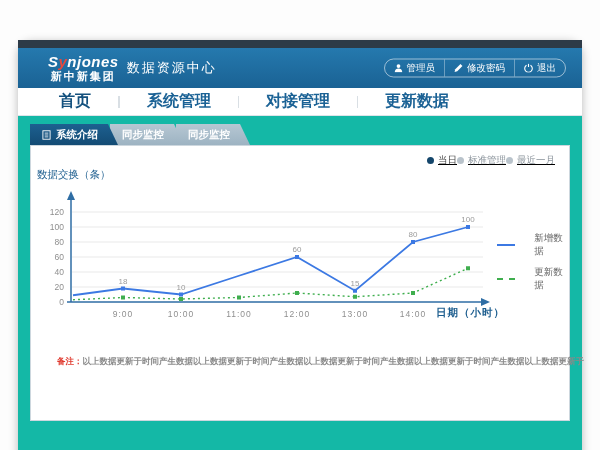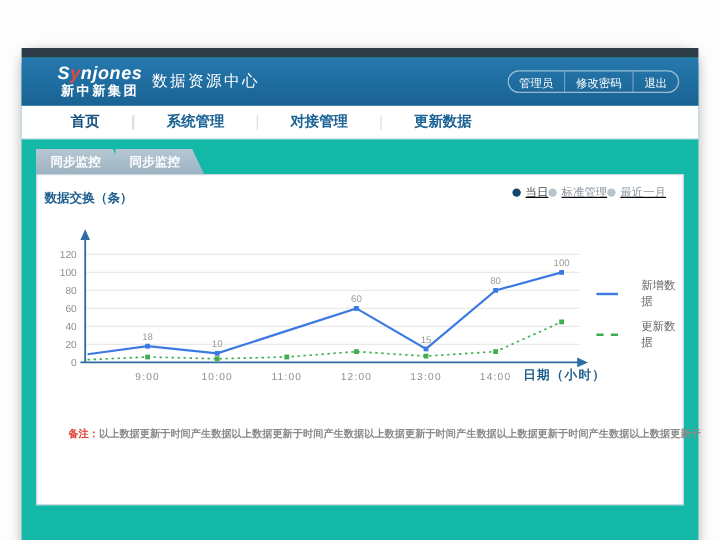--- a/index.html
+++ b/index.html
@@ -12,44 +12,44 @@
             display:flex; align-items:center; position:relative; }
   .logo { margin-left:30px; text-align:center; line-height:1.1; }
   .logo-en { color:#fff; font-weight:bold; font-style:italic; font-size:15px; letter-spacing:.5px; }
   .logo-en .accent { color:#e8483c; }
   .logo-cn { color:#fff; font-weight:bold; font-size:11px; letter-spacing:2px; }
   .header-title { color:#fff; font-size:13px; letter-spacing:2px; margin-left:8px; }
   .pill { position:absolute; right:16px; top:50%; transform:translateY(-50%);
           display:flex; align-items:center; border:1px solid rgba(255,255,255,.55);
           border-radius:10px; height:19px; }
   .pill-item { display:flex; align-items:center; gap:4px; padding:0 9px;
-               color:#fff; font-size:9.5px; cursor:pointer; height:100%;flex-direction:column; }
+               color:#fff; font-size:9.5px; cursor:pointer; height:100%; }
   .pill-item + .pill-item { border-left:1px solid rgba(255,255,255,.35); }
   .nav { height:28px; background:#fff; display:flex; align-items:center;
          padding-left:14px; border-bottom:1px solid #dde4e9; }
-  .nav-item { color:#1b6295; font-size:12px; font-weight:bold; padding:0 27px; cursor:pointer; }
+  .nav-item { color:#1b6295; font-size:16px; font-weight:bold; padding:0 27px; cursor:pointer; }
   .nav-item.active { color:#14517e; }
   .nav-sep { width:1px; height:12px; background:#d9dfe4; }
   .content { position:relative; height:312px; }
   .tabs { position:absolute; top:8px; left:12px; display:flex; }
   .tab { position:relative; height:21px; padding:0 20px 0 12px; font-size:10.5px;
          font-weight:bold; color:#fff; background:linear-gradient(#b6c7d3,#9db3c2);
          clip-path:polygon(0 0, calc(100% - 10px) 0, 100% 100%, 0 100%);
          margin-right:-8px; display:flex; align-items:center; gap:5px; cursor:pointer; }
   .tab:nth-child(1){ z-index:3; } .tab:nth-child(2){ z-index:2; } .tab:nth-child(3){ z-index:1; }
   .tab.active { background:linear-gradient(#1d6090,#134b74); }
   .panel { position:absolute; left:12px; right:12px; top:29px; bottom:7px;
            background:#fff; border:1px solid #cdd7de; }
   .radios { position:absolute; top:8px; right:14px; display:flex; 
             align-items:flex-start; z-index:5;text-decoration:underline; }
   .radio { display:flex; align-items:center; gap:4px; font-size:9.5px; color:#8a939b; cursor:pointer; }
   .radio .dot { width:7px; height:7px; border-radius:50%; background:#b9c3cb; }
   .radio.selected .dot { background:#14466b; }
   .radio.selected { color:#444; }
-  .ylabel { position:absolute; left:6px; top:12px; font-size:10.5px; font-weight:bold;
+  .ylabel { position:absolute; left:6px; top:22px; font-size:10.5px; font-weight:normal;
             color:#1d5e8f; z-index:5; }
   .xlabel { position:absolute; left:405px; top:160px; font-size:10.5px; font-weight:bold;
             color:#1d5e8f; letter-spacing:1px; z-index:5; }
   .legend { position:absolute; left:466px; top:86px; z-index:5; }
   .legend-row { display:flex; align-items:center; gap:19px; margin-bottom:8px; cursor:pointer; }
   .swatch { width:20px; height:0; border-top:2px solid #3c79e3; }
   .swatch.dashed { border-top-style:dashed; }
   .legend-label { font-size:9.5px; color:#666; }
   .note { position:absolute; left:26px; top:210px; font-size:8.5px; color:#8a8a8a;
           white-space:nowrap; z-index:5;font-weight:bold; }
@@ -99,20 +99,29 @@
     <span class="nav-sep"></span>
     <span class="nav-item">系统管理</span>
     <span class="nav-sep"></span>
     <span class="nav-item">对接管理</span>
     <span class="nav-sep"></span>
     <span class="nav-item">更新数据</span>
   </div>
 
   <div class="content">
     <div class="tabs">
+      <div class="tab active">
+        <svg width="9" height="10" viewBox="0 0 10 11">
+            <rect x="1" y="0.8" width="8" height="9.4" fill="none" stroke="#fff" stroke-width="1"></rect>
+            <line x1="3" y1="3.4" x2="7" y2="3.4" stroke="#fff" stroke-width="0.9"></line>
+            <line x1="3" y1="5.5" x2="7" y2="5.5" stroke="#fff" stroke-width="0.9"></line>
+            <line x1="3" y1="7.6" x2="7" y2="7.6" stroke="#fff" stroke-width="0.9"></line>
+          </svg>
+        <span>系统介绍</span>
+      </div>
       <div class="tab">
         <span>同步监控</span>
       </div>
       <div class="tab">
         <span>同步监控</span>
       </div>
     </div>
 
     <div class="panel">
       <div class="radios">

